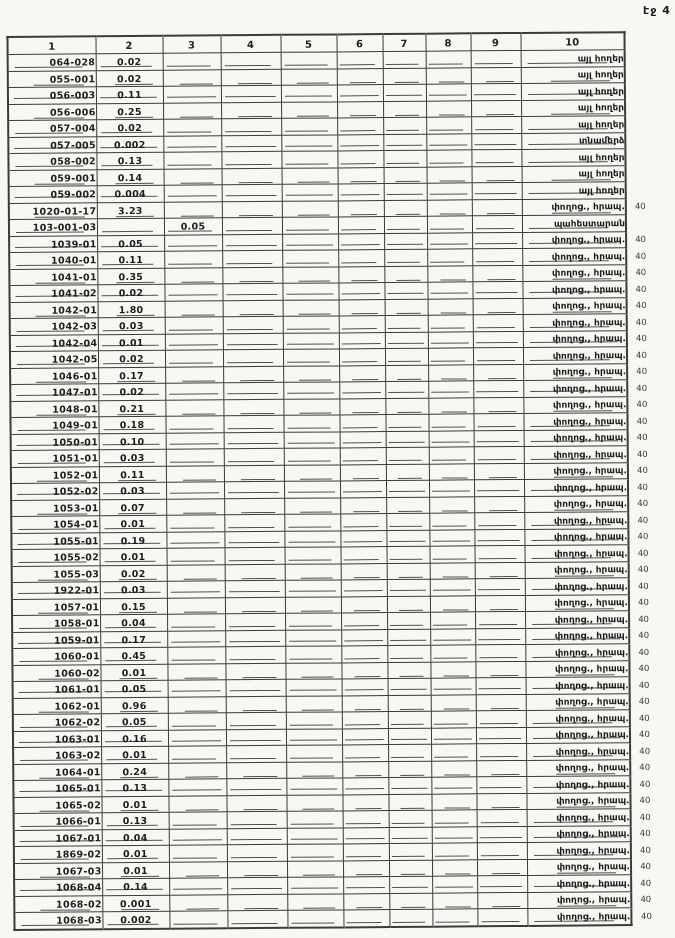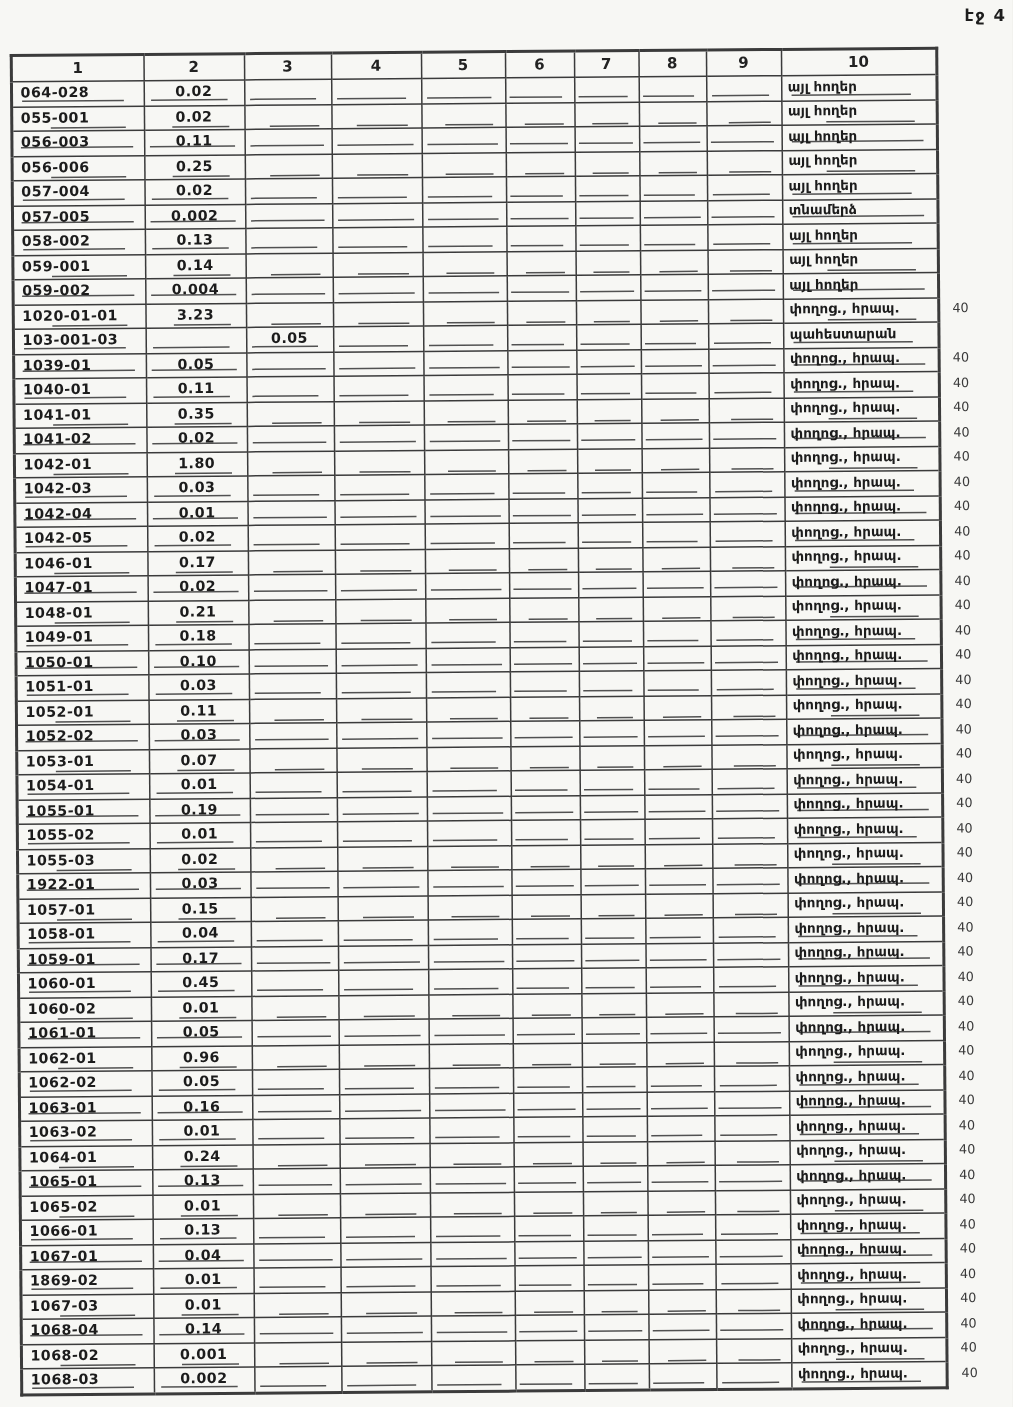--- a/index.html
+++ b/index.html
@@ -27,23 +27,23 @@
     border-top-width:2px;
   }
   td {
     height:15.5px; padding:0;
     font-size:9.5px; font-weight:bold; color:#1c1c1c;
     overflow:hidden; white-space:nowrap;
   }
   tr > .b:first-child { border-left-width:2px; }
   th.b:nth-child(10), td.b.c10 { border-right-width:2px; }
   tbody tr:last-child .b { border-bottom-width:2px; }
-  td.c1 { text-align:left; padding-left:5px; letter-spacing:.3px; }
+  td.c1 { text-align:right; padding-left:5px; letter-spacing:.3px; }
   td.c2, td.c3 { text-align:center; letter-spacing:.3px; }
-  td.c10 { text-align:left; padding-left:4px; font-weight:600; font-size:9px; }
+  td.c10 { text-align:right; padding-left:4px; font-weight:600; font-size:9px; }
   td.note, th.note {
     border:none; background:none;
     font-size:8.5px; font-weight:400;
     color:#3a3a3a; text-align:center;
   }
   
   tbody td.b {
     background-image:linear-gradient(#515151,#515151);
     background-repeat:no-repeat;
     background-size:78% 1px;
@@ -199,21 +199,21 @@
     <td class="b c4"></td>
     <td class="b c5"></td>
     <td class="b c6"></td>
     <td class="b c7"></td>
     <td class="b c8"></td>
     <td class="b c9"></td>
     <td class="b c10">այլ հողեր</td>
     <td class="note"></td>
   </tr>
           <tr>
-    <td class="b c1">1020-01-01</td>
+    <td class="b c1">1020-01-17</td>
     <td class="b c2">3.23</td>
     <td class="b c3"></td>
     <td class="b c4"></td>
     <td class="b c5"></td>
     <td class="b c6"></td>
     <td class="b c7"></td>
     <td class="b c8"></td>
     <td class="b c9"></td>
     <td class="b c10">փողոց., հրապ.</td>
     <td class="note">40</td>

